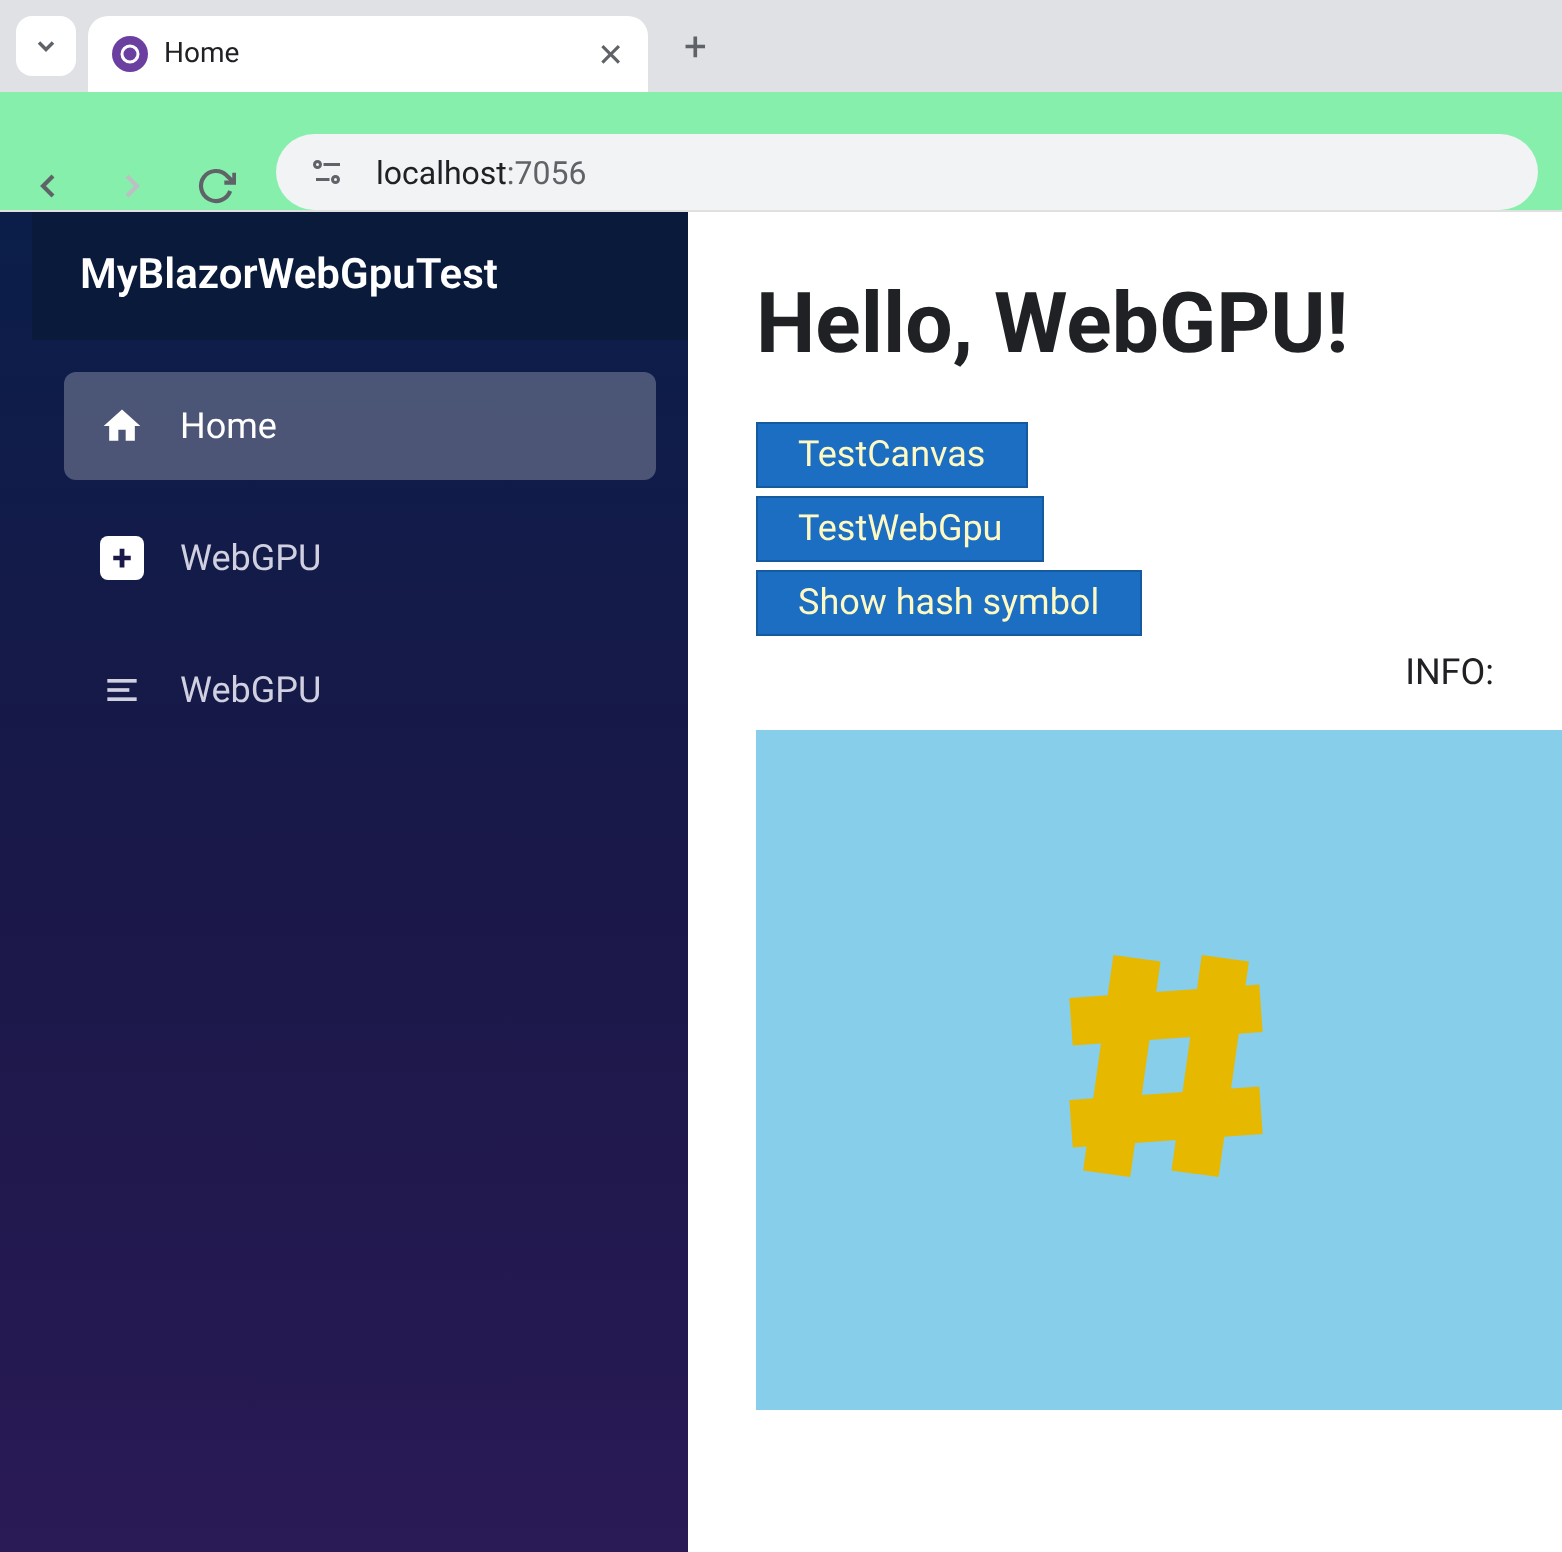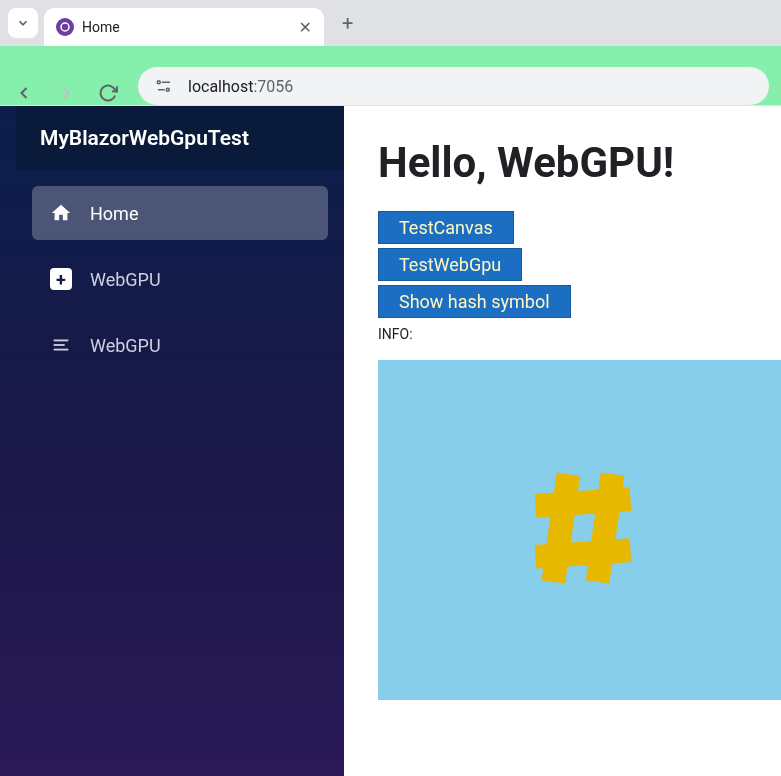--- a/index.html
+++ b/index.html
@@ -31,21 +31,21 @@
     .sidebar-nav { padding: 16px 16px; display: flex; flex-direction: column; gap: 12px; }
     .nav-item { display: flex; align-items: center; gap: 18px; padding: 16px 18px; border-radius: 6px; color: #d0d0e0; font-size: 18px; cursor: pointer; }
     .nav-item.active { background: rgba(255,255,255,0.25); color: #fff; }
     .nav-item-icon { width: 22px; height: 22px; display: flex; align-items: center; justify-content: center; }
     .plus-icon { background: #fff; color: #1a1848; border-radius: 4px; width: 22px; height: 22px; font-weight: bold; font-size: 18px; display: flex; align-items: center; justify-content: center; }
 
     .main { flex: 1; background: #fff; padding: 32px 34px; overflow: auto; }
     .page-title { font-size: 42px; font-weight: 700; color: #202124; margin-bottom: 24px; }
     .btn-row { display: flex; flex-direction: column; align-items: flex-start; gap: 4px; margin-bottom: 8px; }
     .btn { background: #1b6ec2; color: #fef9c3; border: 1px solid #155a9e; padding: 5px 20px; font-size: 18px; cursor: pointer; }
-    .info-label { font-size: 14px; color: #202124; margin-bottom: 18px; }
+    .info-label { font-size: 18px; color: #202124; margin-bottom: 18px; text-align: right; }
     .canvas-box { width: 410px; height: 340px; background: #87ceeb; display: flex; align-items: center; justify-content: center; }
     .hash-symbol { color: #e6b800; }
   </style>
 </head>
 <body>
 
 <div class="browser-chrome">
   <div class="tab-strip">
     <div class="tab-button">
       <svg width="14" height="14" viewBox="0 0 24 24" fill="none" stroke="#5f6368" stroke-width="3">

